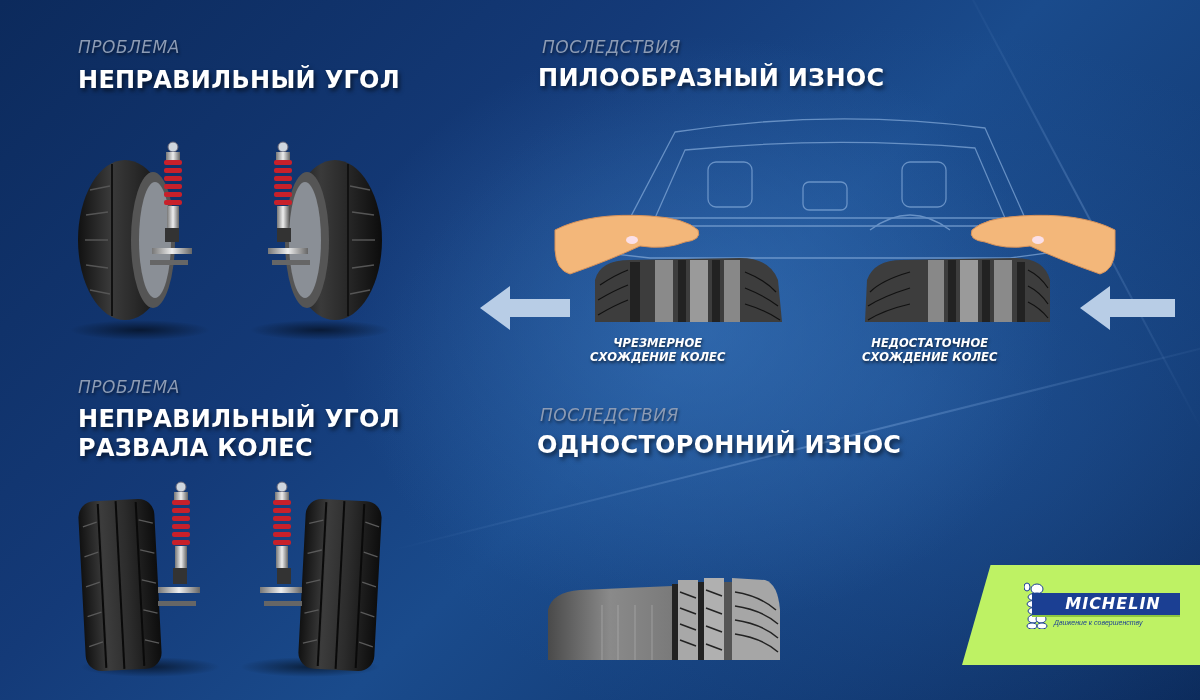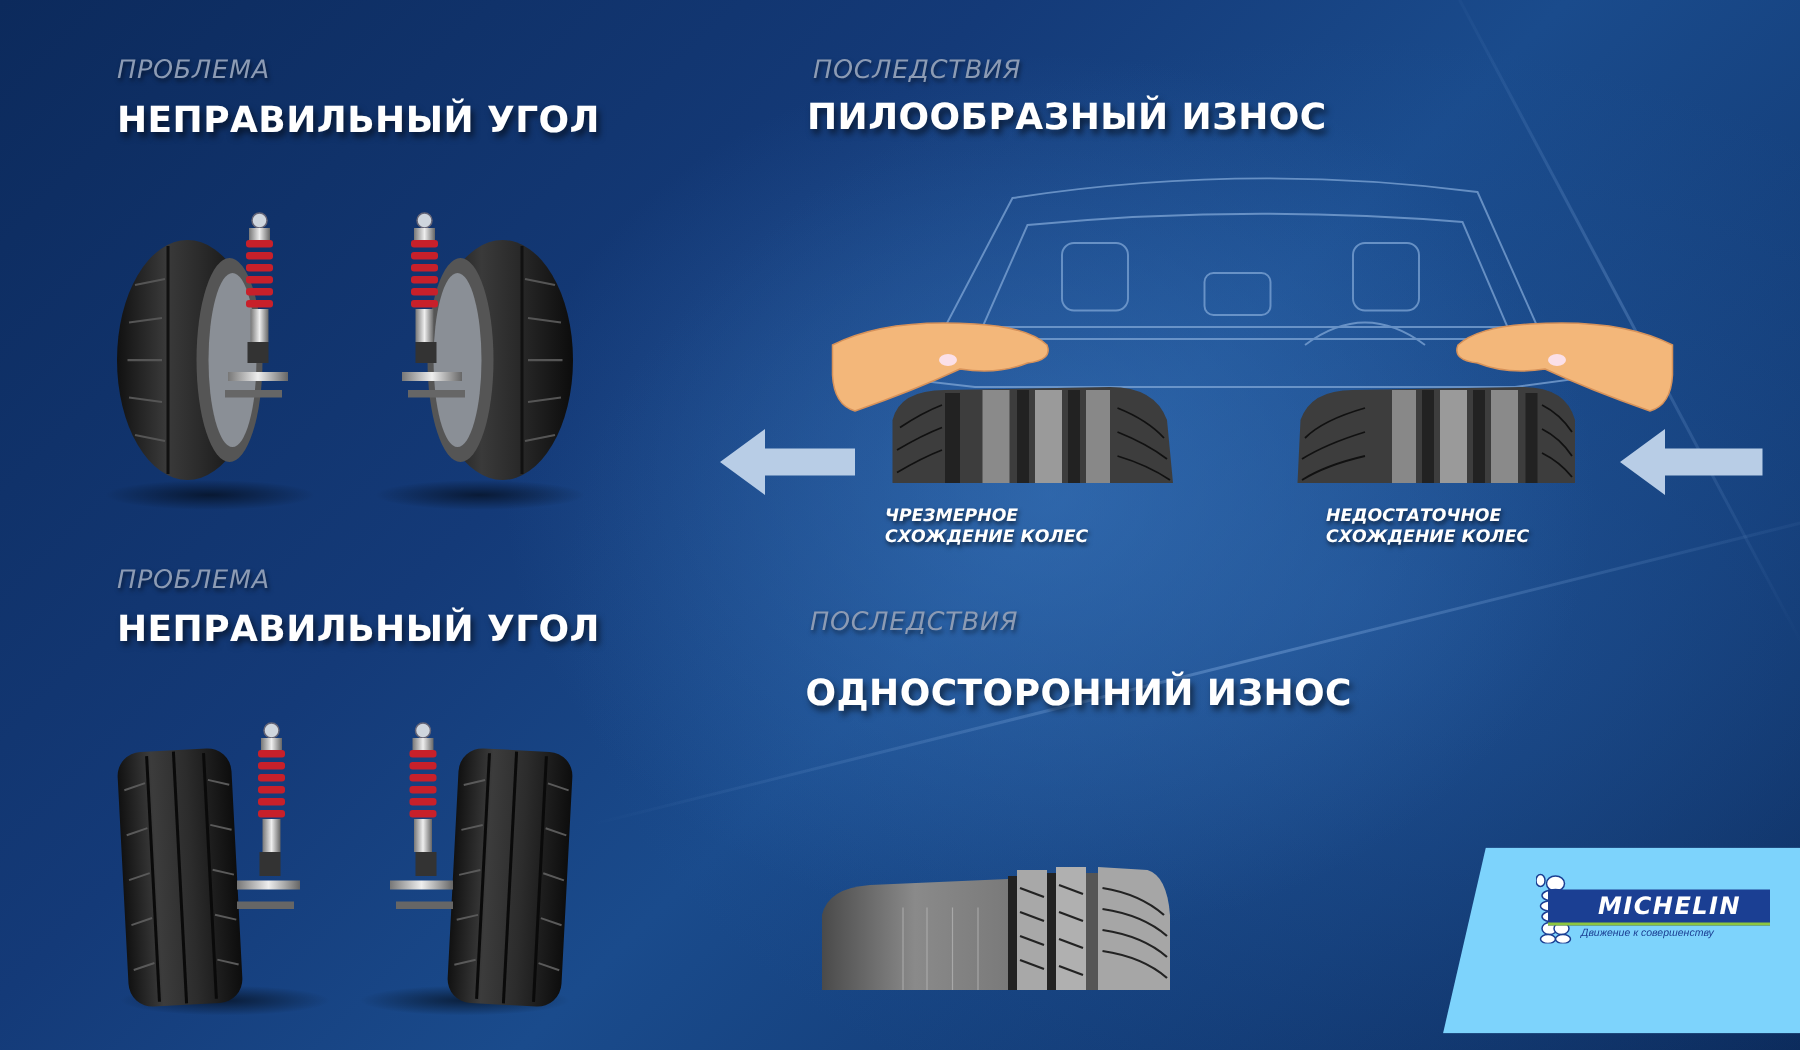--- a/index.html
+++ b/index.html
@@ -32,25 +32,26 @@
     position: absolute; font-weight: bold;
     color: #ffffff; font-size: 24px; line-height: 29px; letter-spacing: 0.3px;
     text-shadow: 2px 3px 4px rgba(0,0,0,0.55);
     text-transform: uppercase;
   }
   .caption {
     position: absolute; font-style: italic; font-weight: bold;
     color: #ffffff; font-size: 11.5px; line-height: 14px;
     text-shadow: 1px 2px 3px rgba(0,0,0,0.6);
     text-transform: uppercase;
+    text-align: center;
   }
   .art { position: absolute; }
   .logo-panel {
-    position: absolute; left: 962px; top: 565px; width: 238px; height: 124px;
-    background: #7dd3fc;
+    position: absolute; left: 962px; top: 565px; width: 238px; height: 100px;
+    background: #bef264;
     clip-path: polygon(12% 0, 100% 0, 100% 100%, 0 100%);
   }
   .logo-box {
     position: absolute; left: 70px; top: 28px; width: 148px; height: 22px;
     background: #1b3f93;
     border-bottom: 2px solid #8dc63f;
   }
   .logo-word {
     position: absolute; left: 16px; top: 0; width: 130px; height: 22px; line-height: 22px;
     color: #ffffff; font-style: italic; font-weight: bold; font-size: 16px; letter-spacing: 1px;
@@ -221,28 +222,29 @@
   </g>
 
   <polygon points="10,208 40,186 40,199 100,199 100,217 40,217 40,230" fill="#b8cde6"></polygon>
   <polygon points="610,208 640,186 640,199 705,199 705,217 640,217 640,230" fill="#b8cde6"></polygon>
 </svg>
 
 <div class="caption" style="left:590px; top:336px;">
   <div>Чрезмерное</div>
   <div>схождение колес</div>
 </div>
-<div class="caption" style="left:862px; top:336px;margin-left:22px;">
+<div class="caption" style="left:862px; top:336px;">
   <div>Недостаточное</div>
   <div>схождение колес</div>
 </div>
 
 <div class="eyebrow" style="left:78px; top:377px;">Проблема</div>
 <div class="headline" style="left:78px; top:405px;">
   <div>Неправильный угол</div>
+  <div>развала колес</div>
 </div>
 
 <svg class="art" style="left:70px; top:475px;" width="320" height="225" viewBox="0 0 320 225">
   <defs>
     <linearGradient id="tireG2" x1="0" x2="1">
       <stop offset="0" stop-color="#111"></stop>
         <stop offset="0.3" stop-color="#3c3c3c"></stop>
       <stop offset="0.6" stop-color="#2c2c2c"></stop>
         <stop offset="1" stop-color="#0d0d0d"></stop>
     </linearGradient>
@@ -326,21 +328,21 @@
         <rect x="203" y="65" width="18" height="5" rx="2"></rect>
     </g>
     <rect x="206" y="71" width="12" height="22" fill="url(#chromeG2)"></rect>
     <rect x="207" y="93" width="14" height="16" fill="#333"></rect>
     <rect x="190" y="112" width="42" height="6" fill="url(#chromeG2)"></rect>
     <rect x="194" y="126" width="38" height="5" fill="#666"></rect>
   </g>
 </svg>
 
 <div class="eyebrow" style="left:540px; top:405px;">Последствия</div>
-<div class="headline" style="left:537px; top:431px;margin-top:17px;">Односторонний износ</div>
+<div class="headline" style="left:537px; top:431px;">Односторонний износ</div>
 
 <svg class="art" style="left:540px; top:570px;" width="280" height="100" viewBox="0 0 280 100">
   <defs>
     <linearGradient id="wornG" x1="0" x2="1">
       <stop offset="0" stop-color="#4a4a4a"></stop>
         <stop offset="0.5" stop-color="#8a8a8a"></stop>
         <stop offset="1" stop-color="#7a7a7a"></stop>
     </linearGradient>
   </defs>
   <g>

